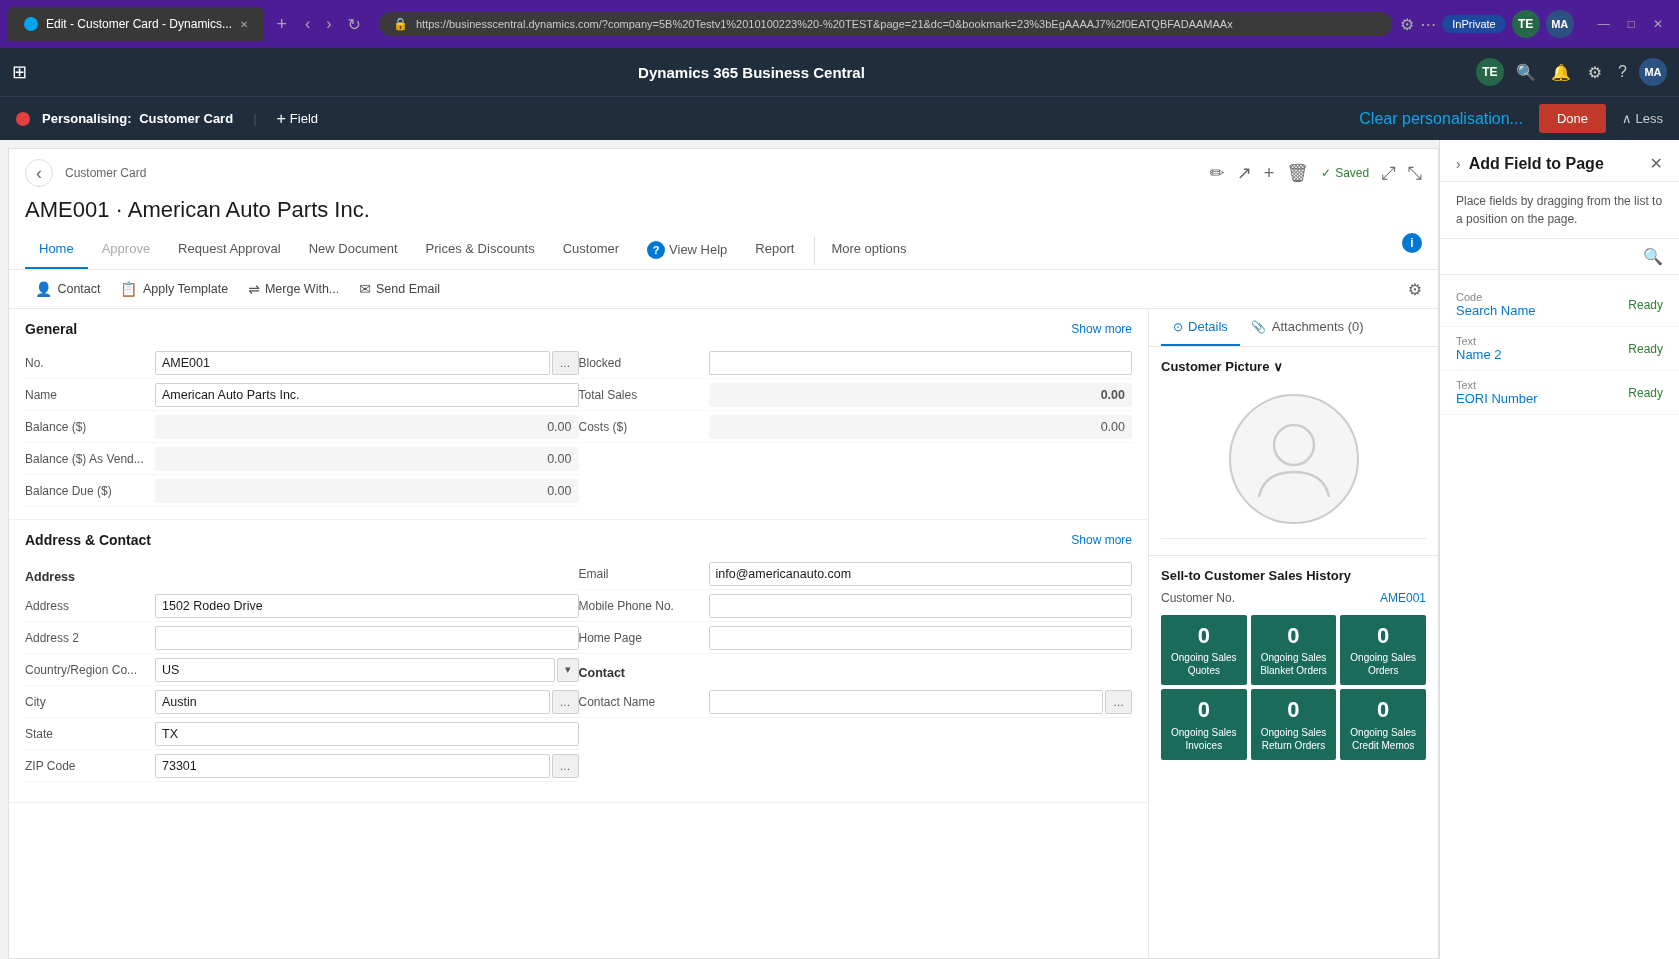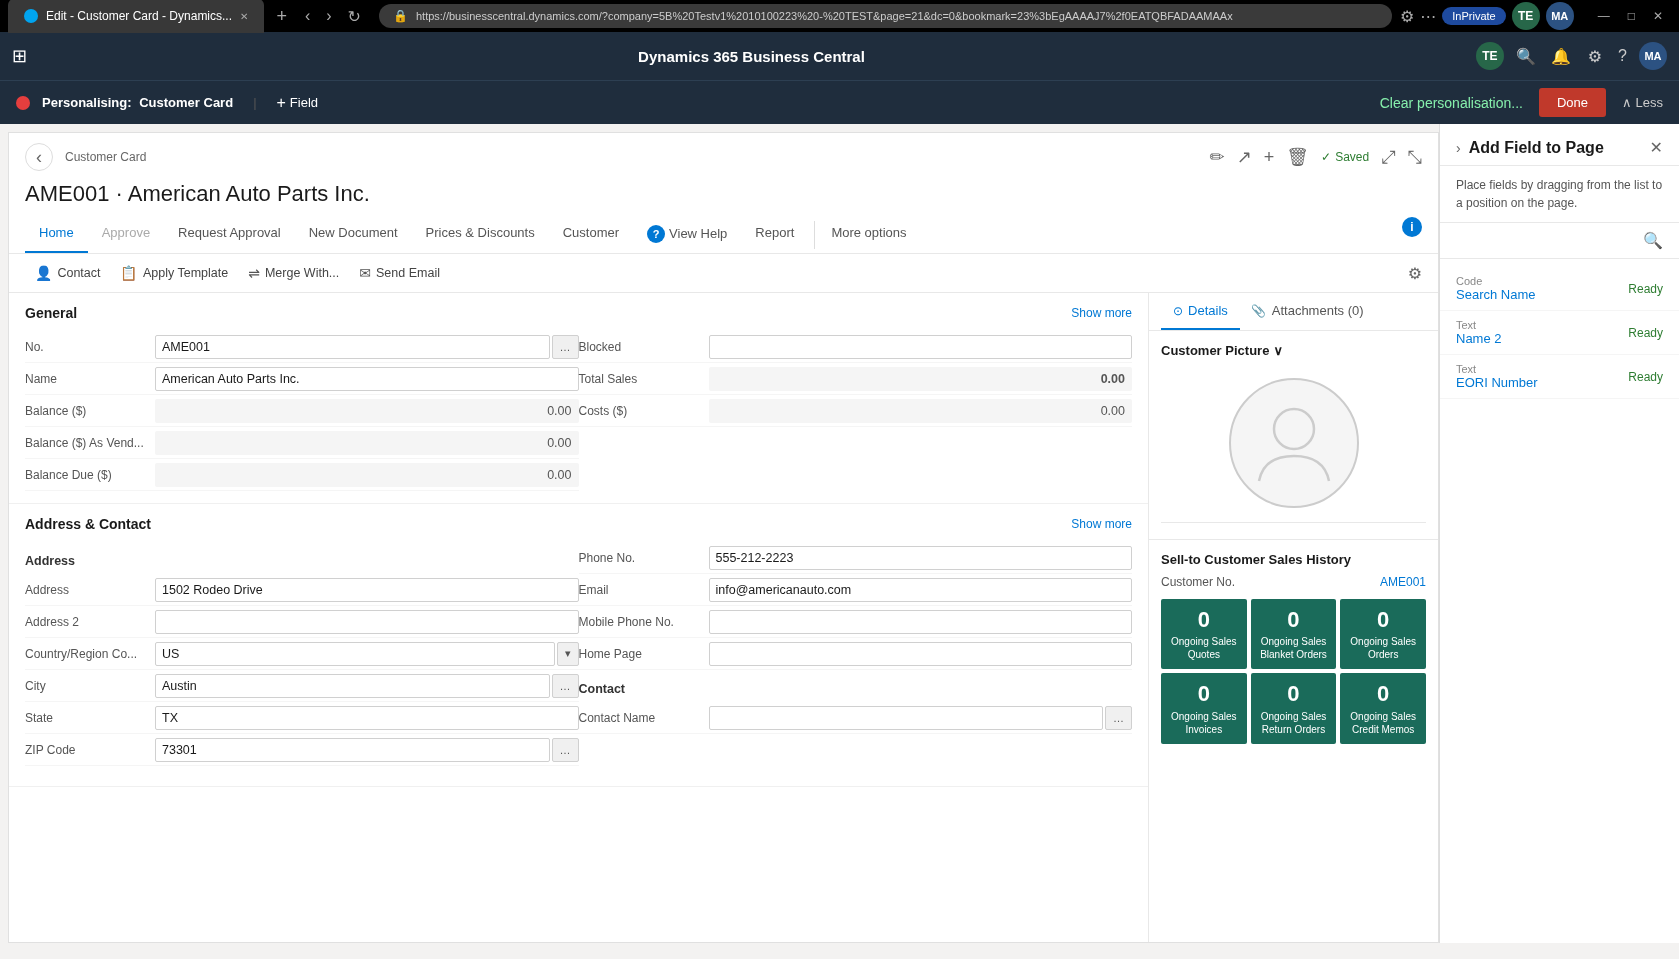--- a/index.html
+++ b/index.html
@@ -1,19 +1,19 @@
 <!DOCTYPE html>
 <html><head>
   <meta charset="utf-8">
   <style>
     * { box-sizing: border-box; margin: 0; padding: 0; }
     body { font-family: 'Segoe UI', Arial, sans-serif; font-size: 13px; background: #f3f2f1; overflow: hidden; }
 
     
-    .browser-chrome { background: #000000; height: 32px; display: flex; align-items: center; padding: 0 8px; gap: 8px; }
+    .browser-chrome { background: #4c1d95; height: 48px; display: flex; align-items: center; padding: 0 8px; gap: 8px; }
     .browser-tab { background: #2d2d2d; color: #fff; padding: 6px 16px; border-radius: 6px 6px 0 0; font-size: 12px; display: flex; align-items: center; gap: 8px; height: 34px; }
     .browser-tab.active { background: #383838; }
     .tab-favicon { width: 14px; height: 14px; background: #00a4ef; border-radius: 50%; display: inline-block; }
     .tab-close { color: #aaa; font-size: 10px; cursor: pointer; }
     .tab-new { color: #aaa; font-size: 18px; cursor: pointer; padding: 0 4px; }
     .browser-controls { display: flex; gap: 4px; margin-right: 4px; }
     .ctrl-btn { color: #aaa; font-size: 16px; background: none; border: none; cursor: pointer; padding: 4px 6px; }
     .browser-address-bar { flex: 1; background: #3a3a3a; border-radius: 20px; padding: 5px 14px; color: #ddd; font-size: 12px; display: flex; align-items: center; gap: 8px; }
     .address-text { flex: 1; font-size: 11px; color: #ccc; overflow: hidden; text-overflow: ellipsis; white-space: nowrap; }
     .browser-actions { display: flex; gap: 6px; align-items: center; }
@@ -33,21 +33,21 @@
     .header-icon { color: #ccc; font-size: 16px; cursor: pointer; padding: 4px; }
 
     
     .personalise-bar { background: #1f2d3d; height: 44px; display: flex; align-items: center; padding: 0 16px; gap: 12px; border-top: 1px solid #2d3f52; }
     .personalise-indicator { width: 14px; height: 14px; background: #e53e3e; border-radius: 50%; }
     .personalise-label { color: #fff; font-size: 13px; }
     .personalise-label span { font-weight: 600; }
     .add-field-btn { color: #fff; font-size: 13px; display: flex; align-items: center; gap: 4px; cursor: pointer; }
     .add-field-plus { font-size: 16px; }
     .personalise-right { margin-left: auto; display: flex; align-items: center; gap: 16px; }
-    .clear-personalisation { color: #86efac; font-size: 14px; cursor: pointer; }
+    .clear-personalisation { color: #0ea5e9; font-size: 16px; cursor: pointer; }
     .done-btn { background: #c0392b; color: #fff; border: none; border-radius: 3px; padding: 7px 18px; font-size: 13px; cursor: pointer; }
     .less-btn { color: #ccc; font-size: 13px; cursor: pointer; display: flex; align-items: center; gap: 4px; }
 
     
     .main-layout { display: flex; height: calc(959px - 48px - 48px - 44px); }
 
     
     .content-area { flex: 1; background: #fff; overflow: hidden; display: flex; flex-direction: column; border: 1px solid #e0e0e0; margin: 8px 0 0 8px; }
 
     
@@ -385,26 +385,20 @@
                   <div class="field-value field-with-btn">
                     <input class="field-input" type="text" value="73301" style="flex: 1 1 0%;">
                     <button class="field-btn">…</button>
                   </div>
                 </div>
               </div>
             </div>
 
             <div class="form-col">
               <div class="field-row">
-                <span class="field-label">Phone No.</span>
-                <div class="field-value">
-                  <input class="field-input" type="text" value="555-212-2223" style="">
-                </div>
-              </div>
-              <div class="field-row">
                 <span class="field-label">Email</span>
                 <div class="field-value">
                   <input class="field-input" type="text" value="info@americanauto.com" style="">
                 </div>
               </div>
               <div class="field-row">
                 <span class="field-label">Mobile Phone No.</span>
                 <div class="field-value">
                   <input class="field-input" type="text" value="" style="">
                 </div>

